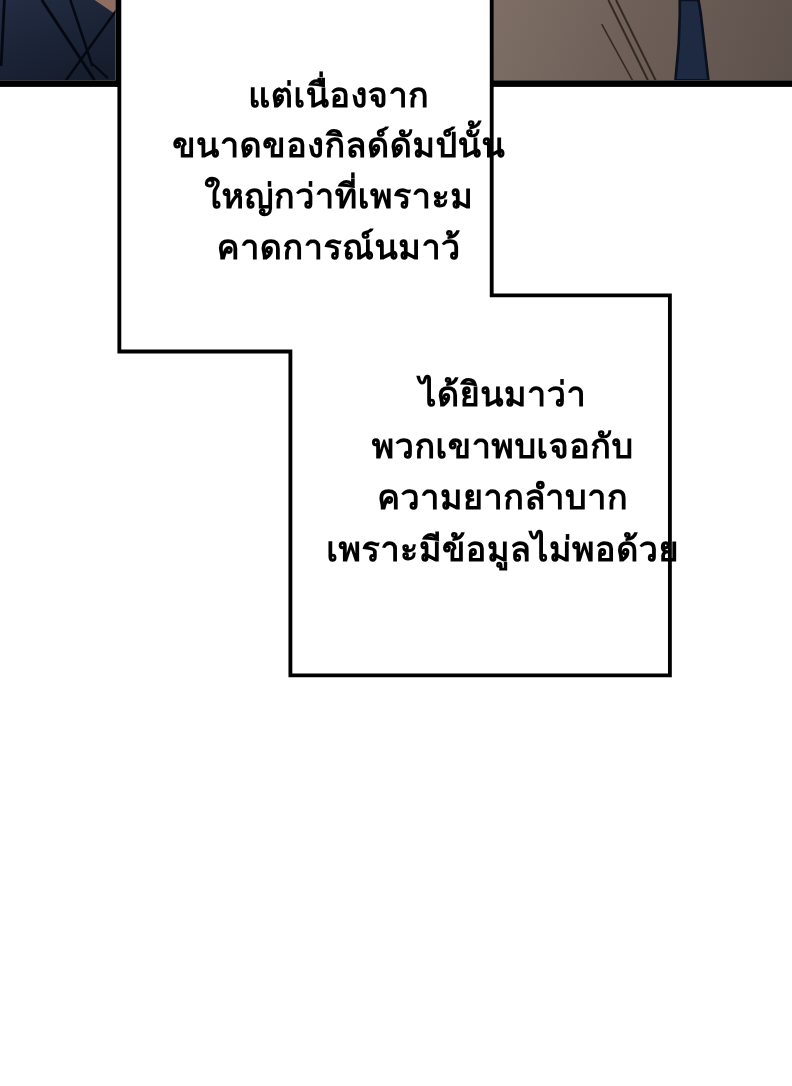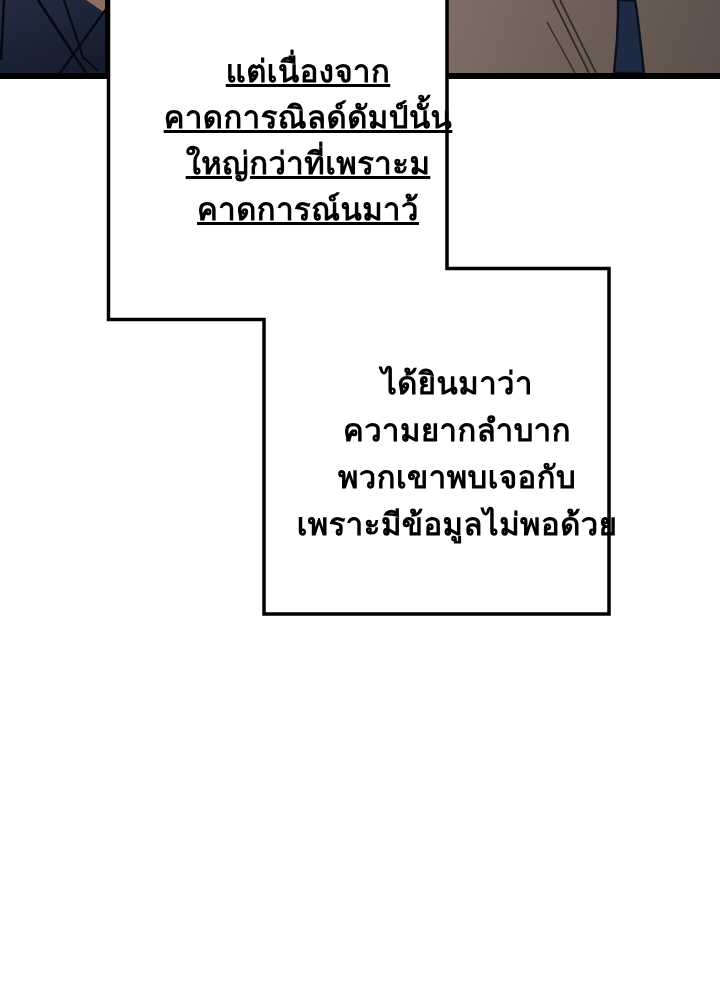--- a/index.html
+++ b/index.html
@@ -58,26 +58,25 @@
     position:absolute;
     z-index:3;
     text-align:center;
     color:var(--text);
     font-weight:700;
     font-size:31px;
     letter-spacing:0.5px;
   }
   .bubble-text .tline{white-space:nowrap;}
   .bubble1{
-    left:110px;top:48px;width:396px;
+    left:110px;top:64px;width:396px;
     line-height:46px;
-    text-decoration:underline;
   }
   .bubble2{
-    left:264px;top:360px;width:386px;
+    left:264px;top:336px;width:386px;
     line-height:47px;
   }
 </style>
 </head>
 <body>
 
 <div class="page">
 
   <div class="panel panel-left">
     <svg width="105" height="73" viewBox="0 0 105 73">
@@ -98,25 +97,25 @@
       <path d="M 171,0 L 188,0 L 190,12 L 193,38 L 197,73 L 167,73 L 170,40 L 171,14 Z" fill="var(--banner)" stroke="var(--banner-edge)" stroke-width="2.4"></path>
     </svg>
   </div>
 
   <svg class="bubbles-outline" width="720" height="987" viewBox="0 0 720 987">
     <path d="M 108.5,-6 L 108.5,319.5 L 264,319.5 L 264,614 L 609,614 L 609,268.5 L 447,268.5 L 447,-6" fill="#ffffff" stroke="var(--outline)" stroke-width="3.5" stroke-linejoin="miter"></path>
   </svg>
 
   <div class="bubble-text bubble1">
     <div class="tline">แต่เนื่องจาก</div>
-    <div class="tline">คาดการณิลด์ดัมป์นั้น</div>
+    <div class="tline">ขนาดของกิลด์ดัมป์นั้น</div>
     <div class="tline">ใหญ่กว่าที่เพราะม</div>
     <div class="tline">คาดการณ์นมาว้</div>
   </div>
 
   <div class="bubble-text bubble2">
     <div class="tline">ได้ยินมาว่า</div>
+    <div class="tline">พวกเขาพบเจอกับ</div>
     <div class="tline">ความยากลำบาก</div>
-    <div class="tline">พวกเขาพบเจอกับ</div>
     <div class="tline">เพราะมีข้อมูลไม่พอด้วย</div>
   </div>
 
 </div>
 
 </body></html>

